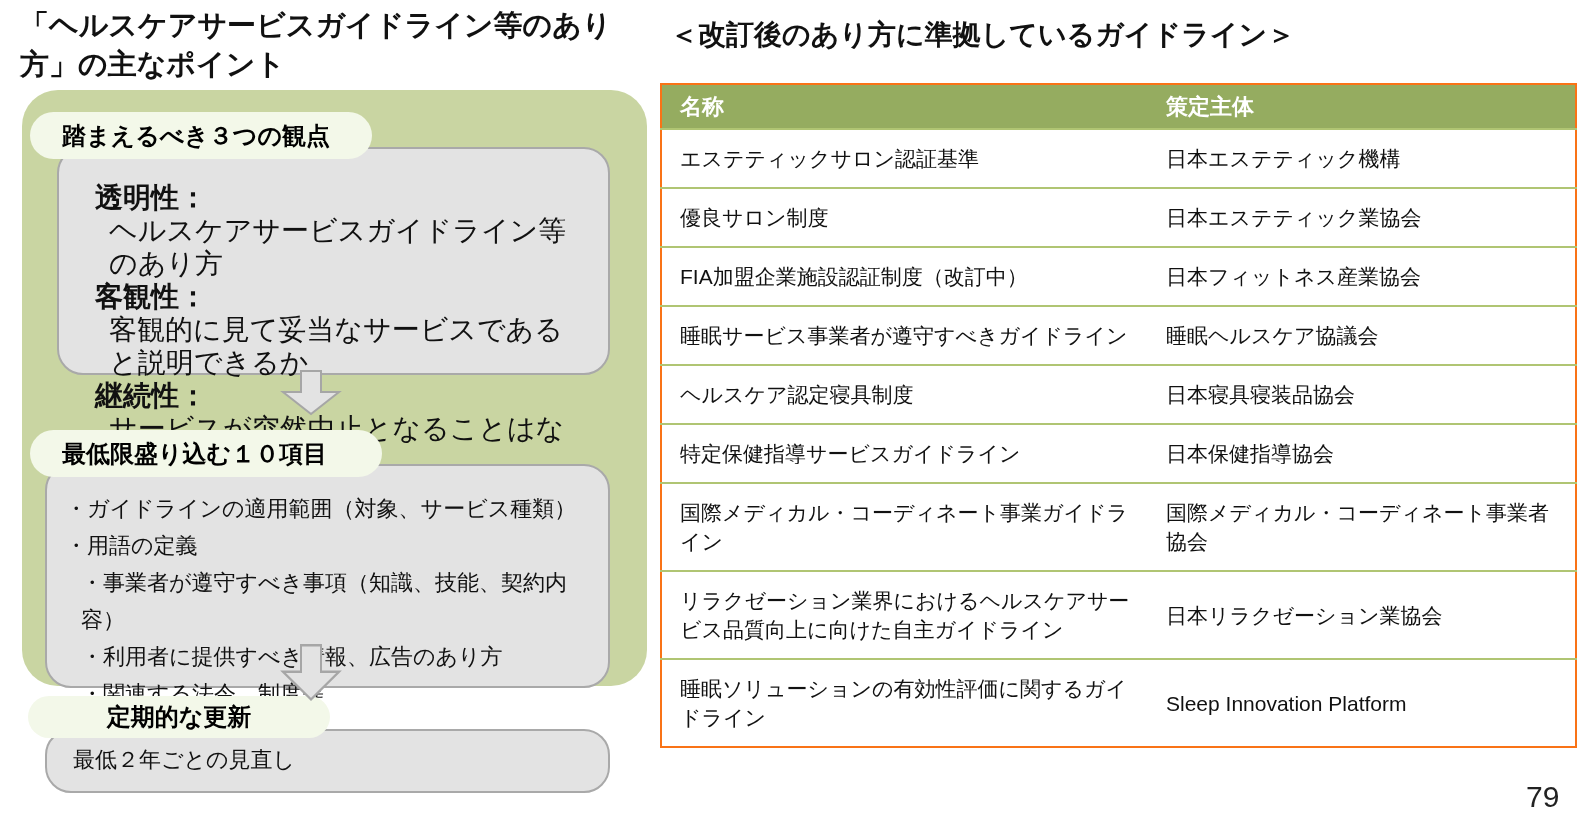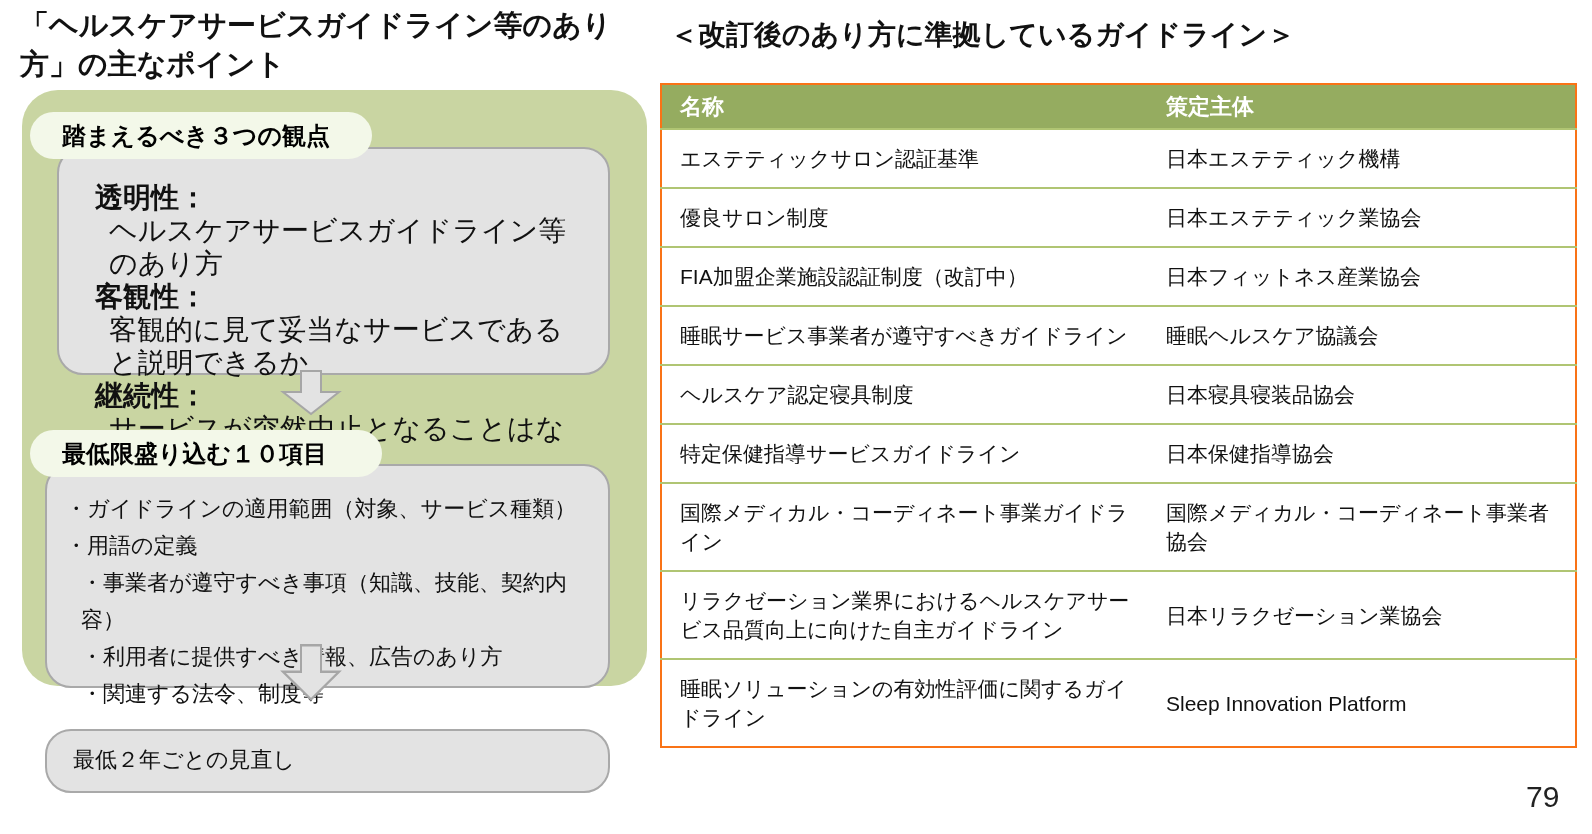--- a/index.html
+++ b/index.html
@@ -94,20 +94,21 @@
     <div class="bullet indent bullet-last">
       <span>・関連する法令、制度</span>
       <span>等</span>
     </div>
   </div>
 
   <svg class="flow-arrow a2" width="62" height="58" viewBox="0 0 62 46" preserveAspectRatio="none">
     <polygon points="21,1 41,1 41,22 59,22 31,44 3,22 21,22" fill="#e3e3e3" stroke="#a6a6a6" stroke-width="2"></polygon>
   </svg>
 
+  <div class="pill pill-3">定期的な更新</div>
   <div class="gbox gbox-3">最低２年ごとの見直し</div>
 </div>
 
 <h2 class="right-title">＜改訂後のあり方に準拠しているガイドライン＞</h2>
 
 <table class="gtable">
   <colgroup>
       <col style="width:487px">
       <col>
     </colgroup>

